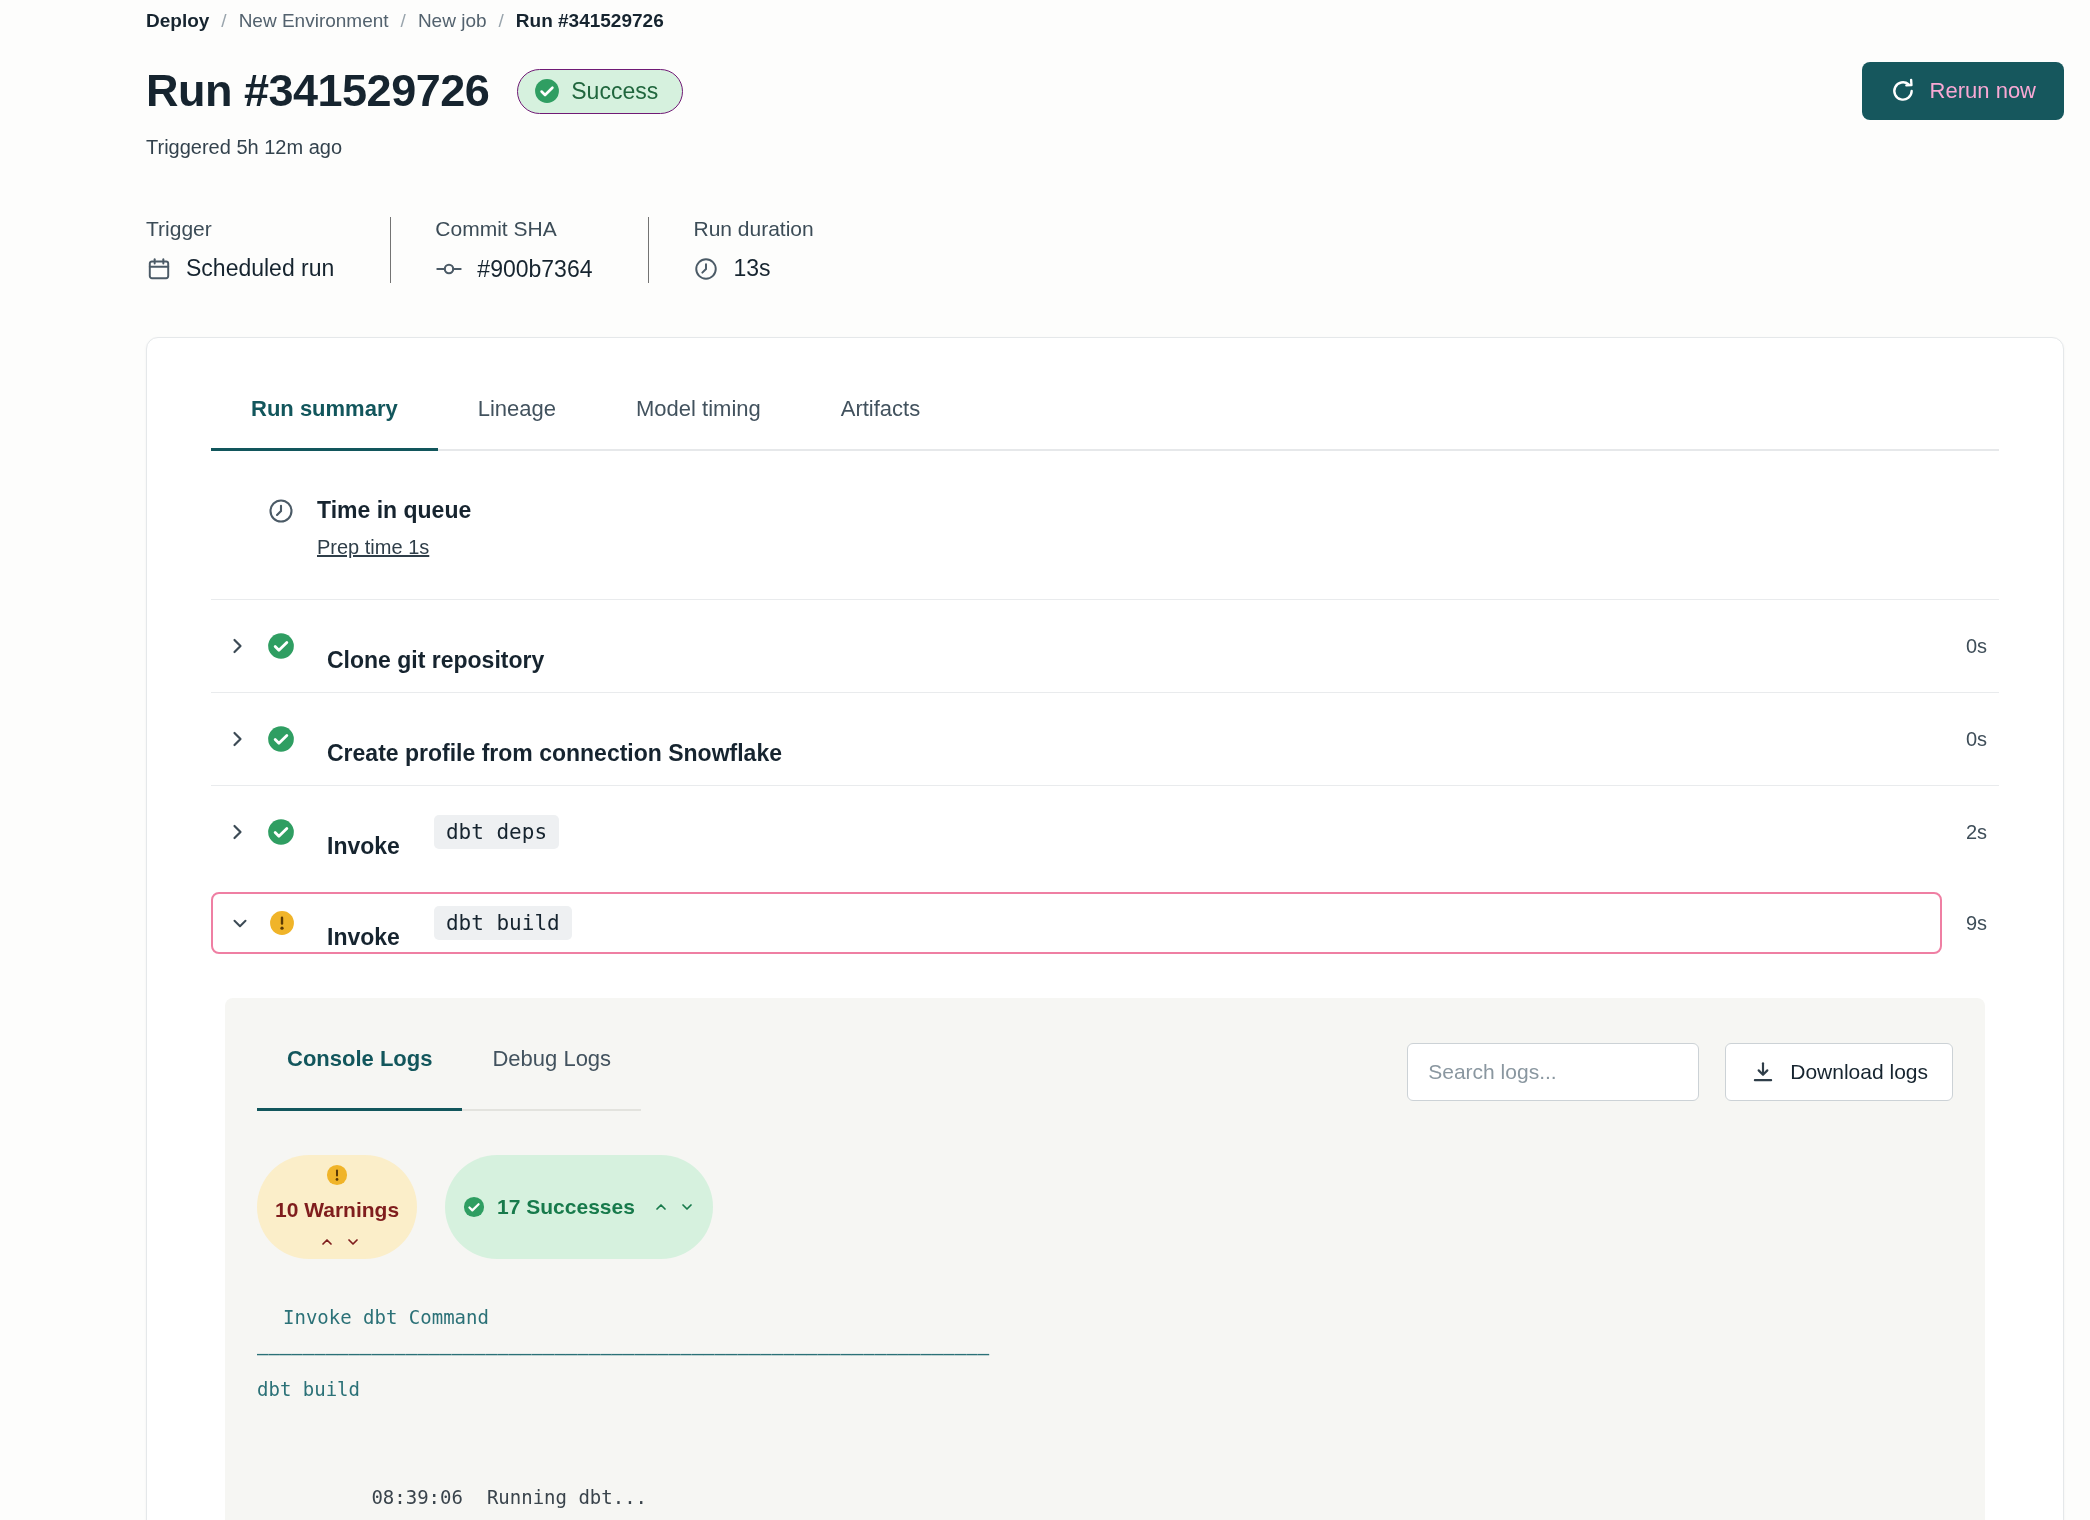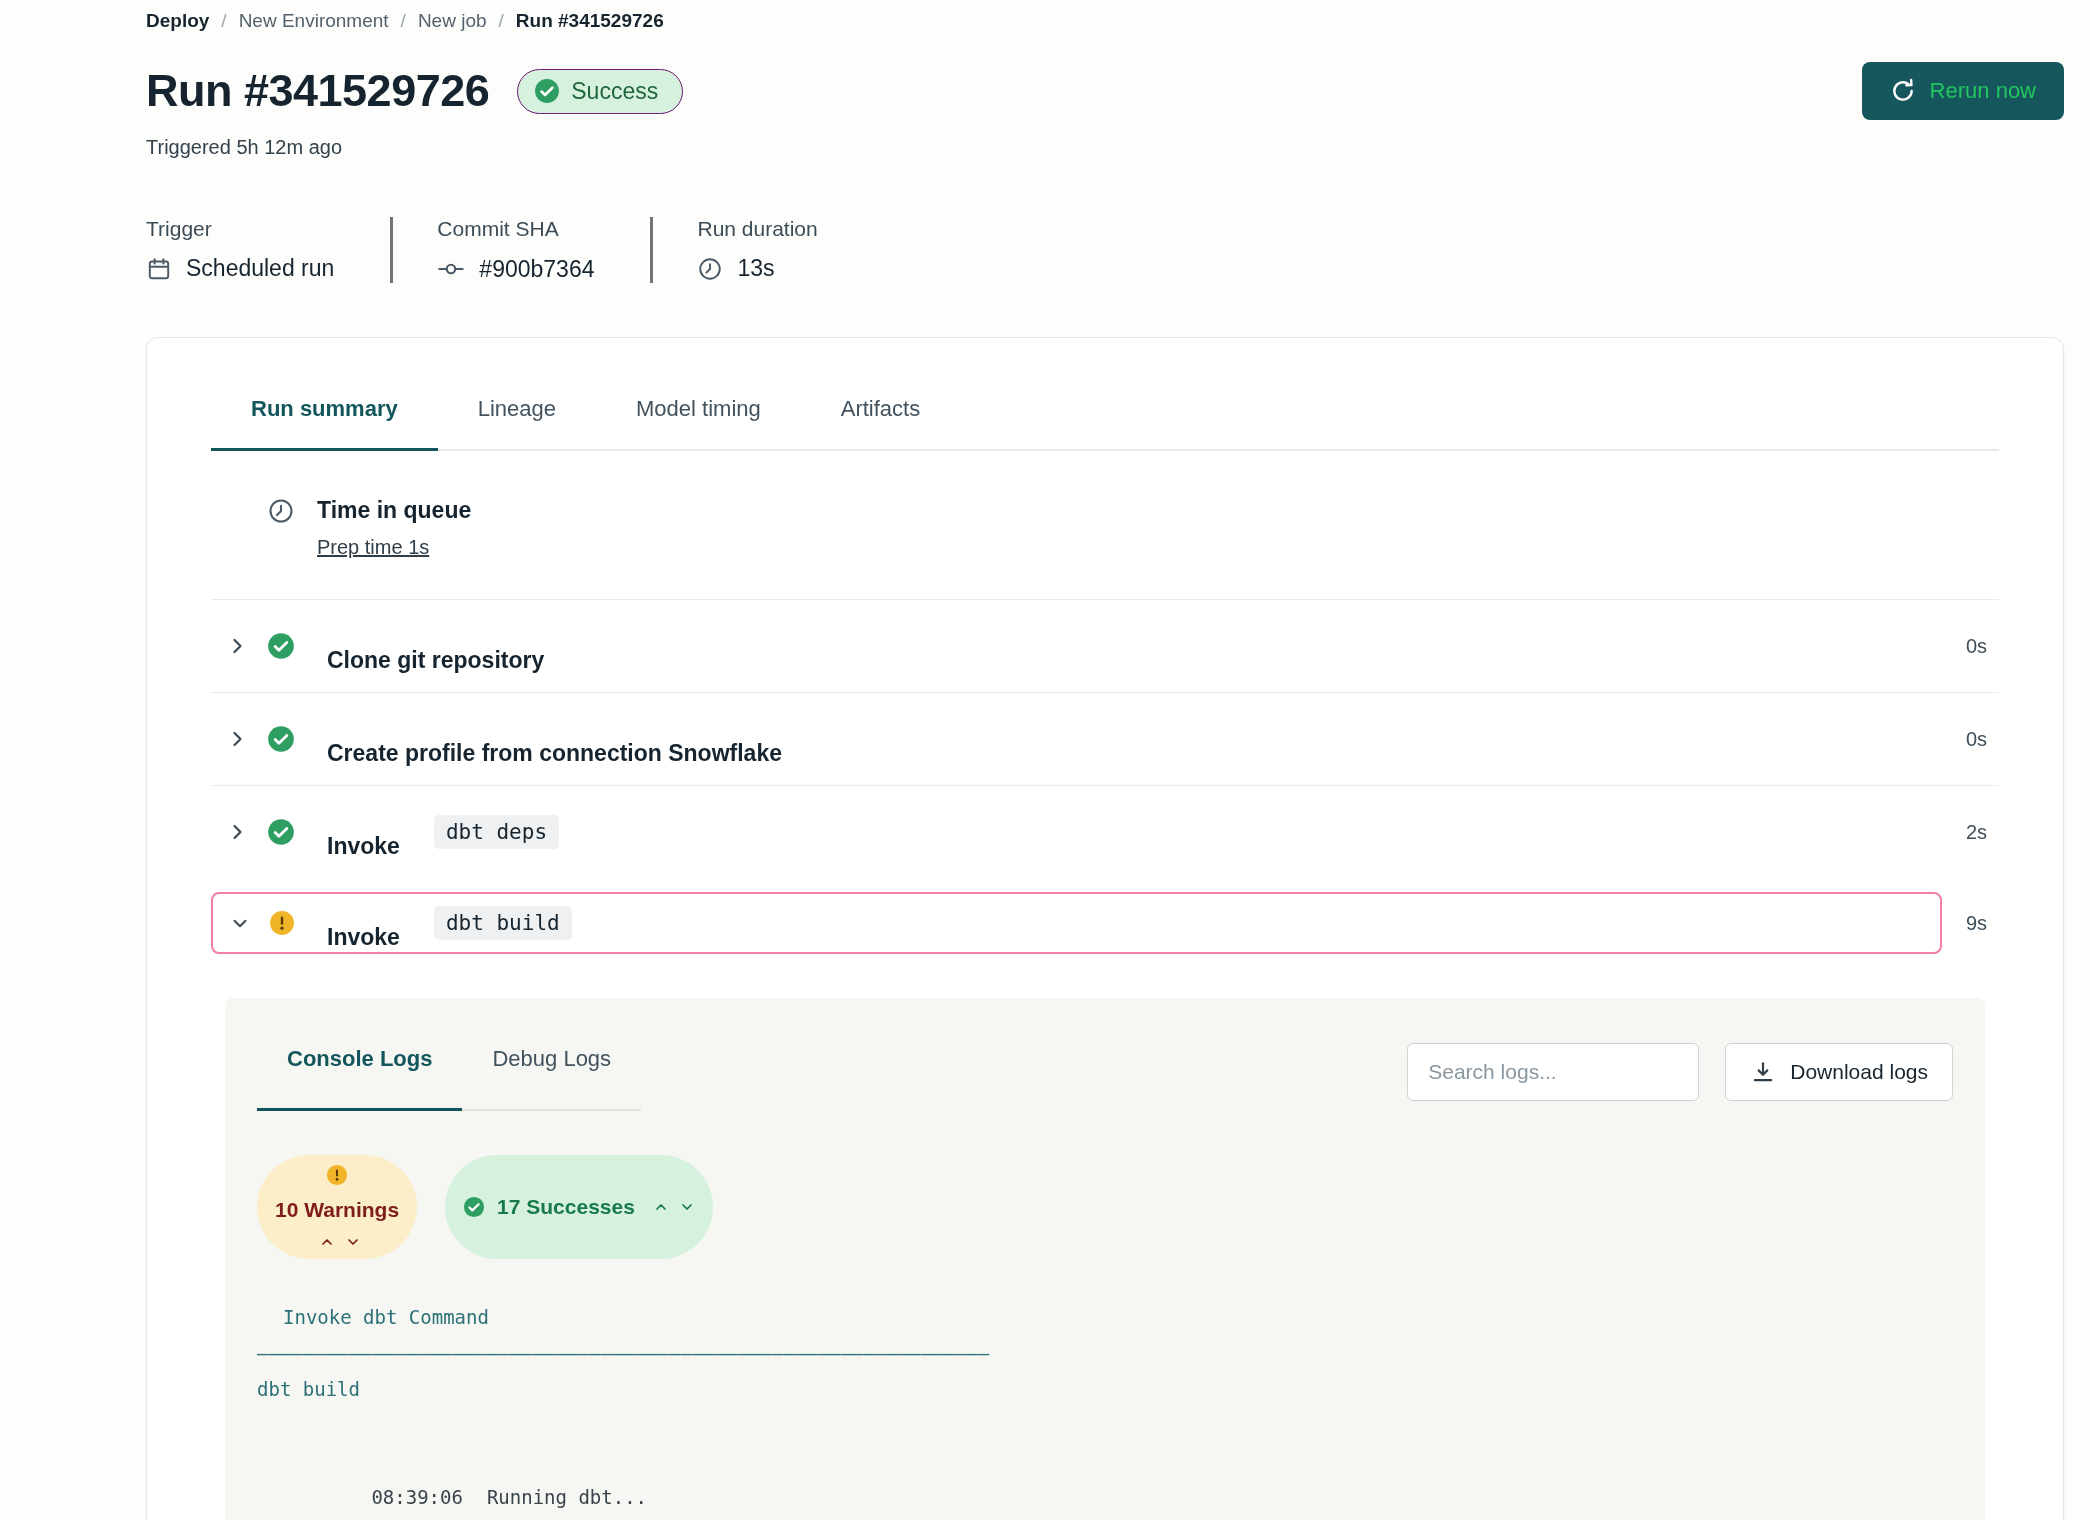--- a/index.html
+++ b/index.html
@@ -22,28 +22,28 @@
   .title-row { display: flex; align-items: center; gap: 28px; margin-top: 30px; }
   h1.run-title { margin: 0; font-size: 45px; font-weight: 700; letter-spacing: -0.5px; }
   .status-badge {
     display: inline-flex; align-items: center; gap: 11px;
     background: #d6f1de; border: 1px solid #701a75; border-radius: 999px;
     padding: 8px 24px 8px 16px; font-size: 23px; color: #20663d;
   }
   .icon { display: inline-flex; line-height: 0; }
   .rerun-btn {
     margin-left: auto; display: inline-flex; align-items: flex-end; gap: 14px;
-    background: #16575d; color: #22c55e; border: none; border-radius: 8px;
+    background: #16575d; color: #f9a8d4; border: none; border-radius: 8px;
     padding: 16px 28px; font-size: 22px; font-family: inherit; cursor: pointer;
   }
   .triggered { margin-top: 16px; font-size: 20px; color: #33424d; }
 
   
   .meta-row { display: flex; margin-top: 58px; }
-  .meta-cell { padding-right: 56px; margin-right: 44px; border-right: 3px solid #737373; }
+  .meta-cell { padding-right: 56px; margin-right: 44px; border-right: 1px solid #737373; }
   .meta-cell:last-child { border-right: none; }
   .meta-label { font-size: 21px; color: #3c4c57; }
   .meta-value { display: flex; align-items: center; gap: 14px; margin-top: 14px; font-size: 23px; color: #16242f; }
 
   
   .card {
     margin-top: 54px; background: #fff; border: 1px solid #e5e8ea; border-radius: 12px;
     box-shadow: 0 1px 3px rgba(20,30,40,0.05);
     padding: 58px 64px 40px 64px;
   }

